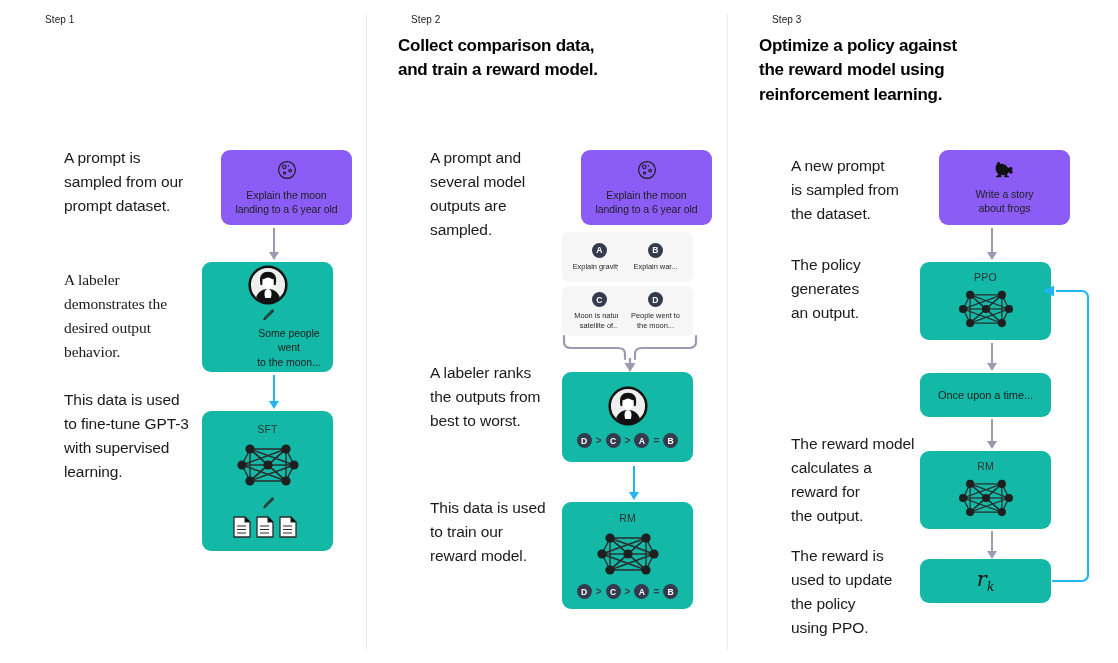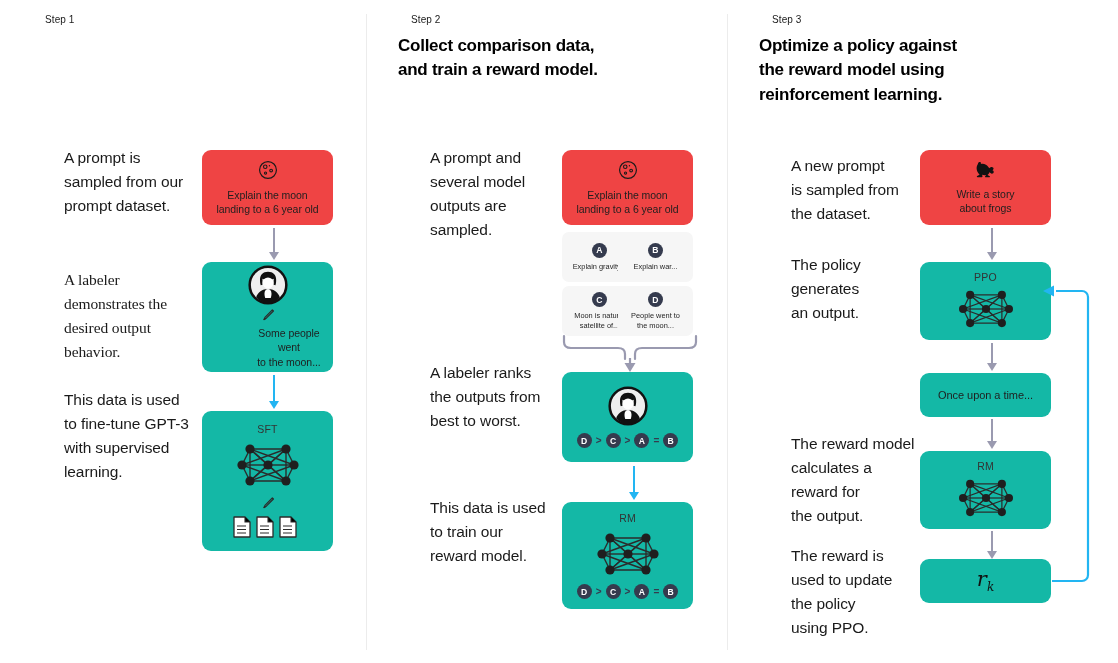--- a/index.html
+++ b/index.html
@@ -44,21 +44,21 @@
   }
 
   
   .box {
     position: absolute;
     border-radius: 9px;
     background: #14b8a6;
     display: flex; flex-direction: column;
     align-items: center; justify-content: center;
   }
-  .box.prompt { background: #ef4444; }
+  .box.prompt { background: #8b5cf6; margin-left: 19px; }
   .box-caption {
     font-size: 10.5px; line-height: 1.35; text-align: center;
     color: #1f1f1f; letter-spacing: -.05px; padding: 0 6px;
   }
   .box-title {
     font-size: 10.5px; color: #333; letter-spacing: .2px;
   }
   .rk {
     font-family: "DejaVu Serif", serif;
     font-size: 21px; font-style: italic; color: #111;

